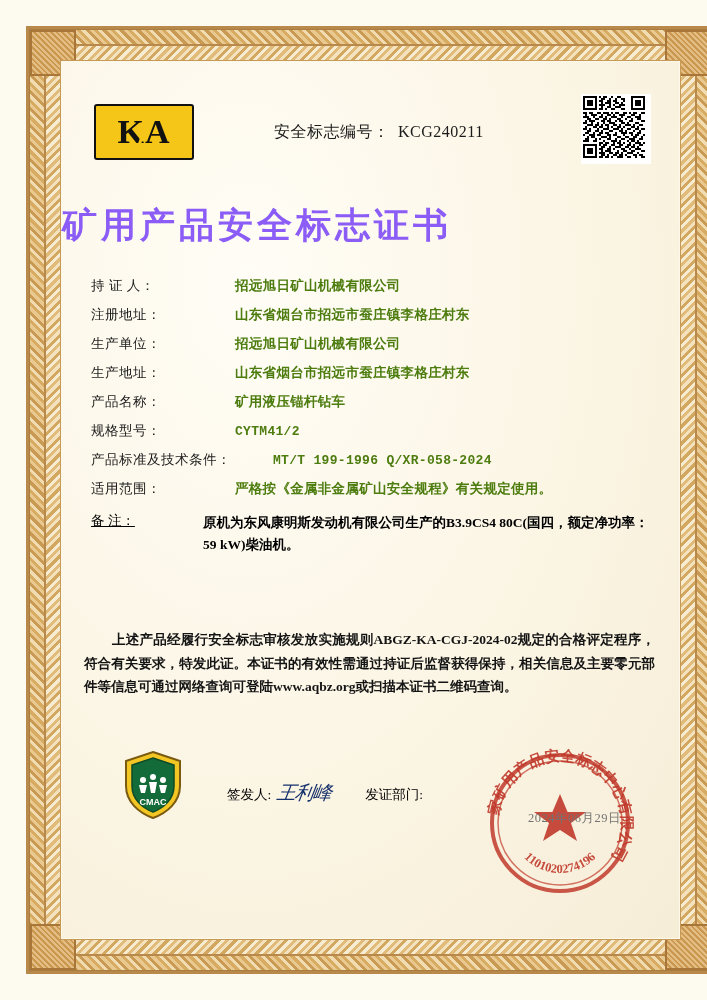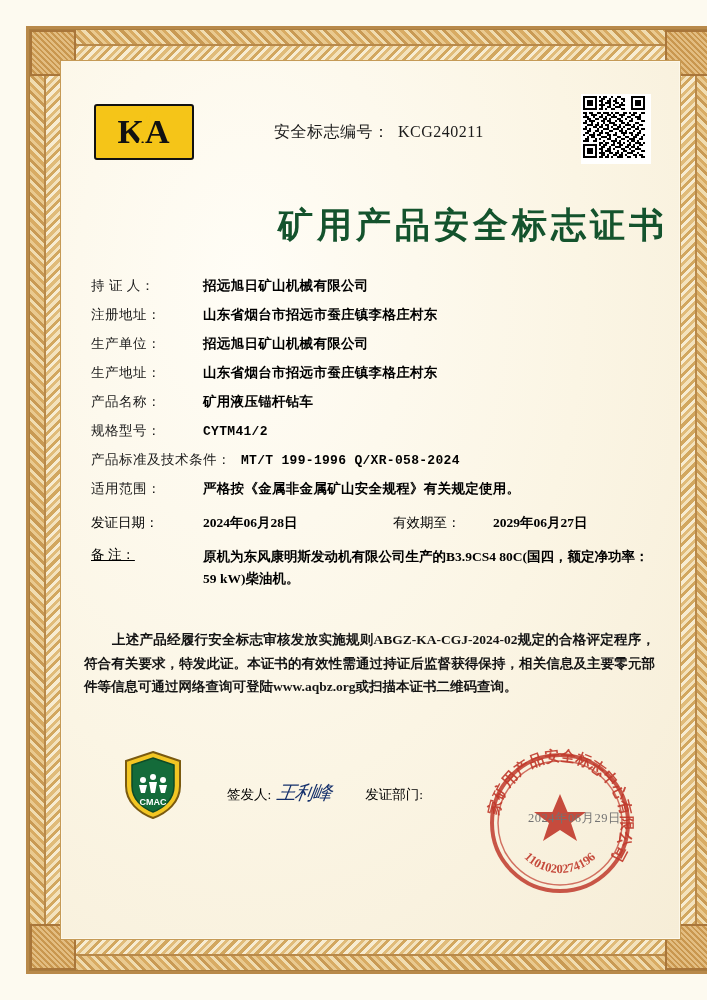--- a/index.html
+++ b/index.html
@@ -143,28 +143,28 @@
     width: 66px;
     height: 66px;
     background: #fff;
     padding: 2px;
   }
   .qr svg { display: block; }
 
   .title {
     position: absolute;
     left: 0;
-    right: 11px;
+    right: 0;
     top: 140px;
-    text-align: right;
+    text-align: left;
     font-family: "Liberation Serif", serif;
     font-weight: bold;
     font-size: 35px;
     letter-spacing: 4px;
-    color: #14532d;
+    color: #8b5cf6;
   }
 
   .fields {
     position: absolute;
     left: 29px;
     right: 22px;
     top: 215px;
   }
   .row {
     display: flex;
@@ -178,21 +178,22 @@
     flex: 0 0 112px;
     font-family: "Liberation Serif", serif;
     letter-spacing: 0.5px;
     color: #1a1a1a;
   }
   .row .lbl.wide { width: 150px; flex: 0 0 150px; }
   .row .val {
     font-family: "Liberation Serif", serif;
     font-weight: bold;
     letter-spacing: 0.3px;
-    color: #000000;
+    color: #4d7c0f;
+    margin-left: 32px;
   }
   .row .val.mono {
     font-family: "Liberation Mono", monospace;
     font-weight: bold;
     font-size: 13px;
   }
 
   .row-dates {
     display: flex;
     align-items: baseline;
@@ -590,26 +591,20 @@
       <div class="row">
         <div class="lbl wide">产品标准及技术条件：</div>
         <div class="val mono">MT/T 199-1996 Q/XR-058-2024</div>
       </div>
 
       <div class="row">
         <div class="lbl">适用范围：</div>
         <div class="val">严格按《金属非金属矿山安全规程》有关规定使用。</div>
       </div>
 
-      <div class="row-dates">
-        <div class="lbl">发证日期：</div>
-        <div class="val">2024年06月28日</div>
-        <div class="lbl2">有效期至：</div>
-        <div class="val">2029年06月27日</div>
-      </div>
 
       <div class="remark">
         <div class="lbl">备    注：</div>
         <div class="val">原机为东风康明斯发动机有限公司生产的B3.9CS4 80C(国四，额定净功率：59 kW)柴油机。</div>
       </div>
 
     </div>
 
     <div class="statement">上述产品经履行安全标志审核发放实施规则ABGZ-KA-CGJ-2024-02规定的合格评定程序，符合有关要求，特发此证。本证书的有效性需通过持证后监督获得保持，相关信息及主要零元部件等信息可通过网络查询可登陆www.aqbz.org或扫描本证书二维码查询。</div>
 

